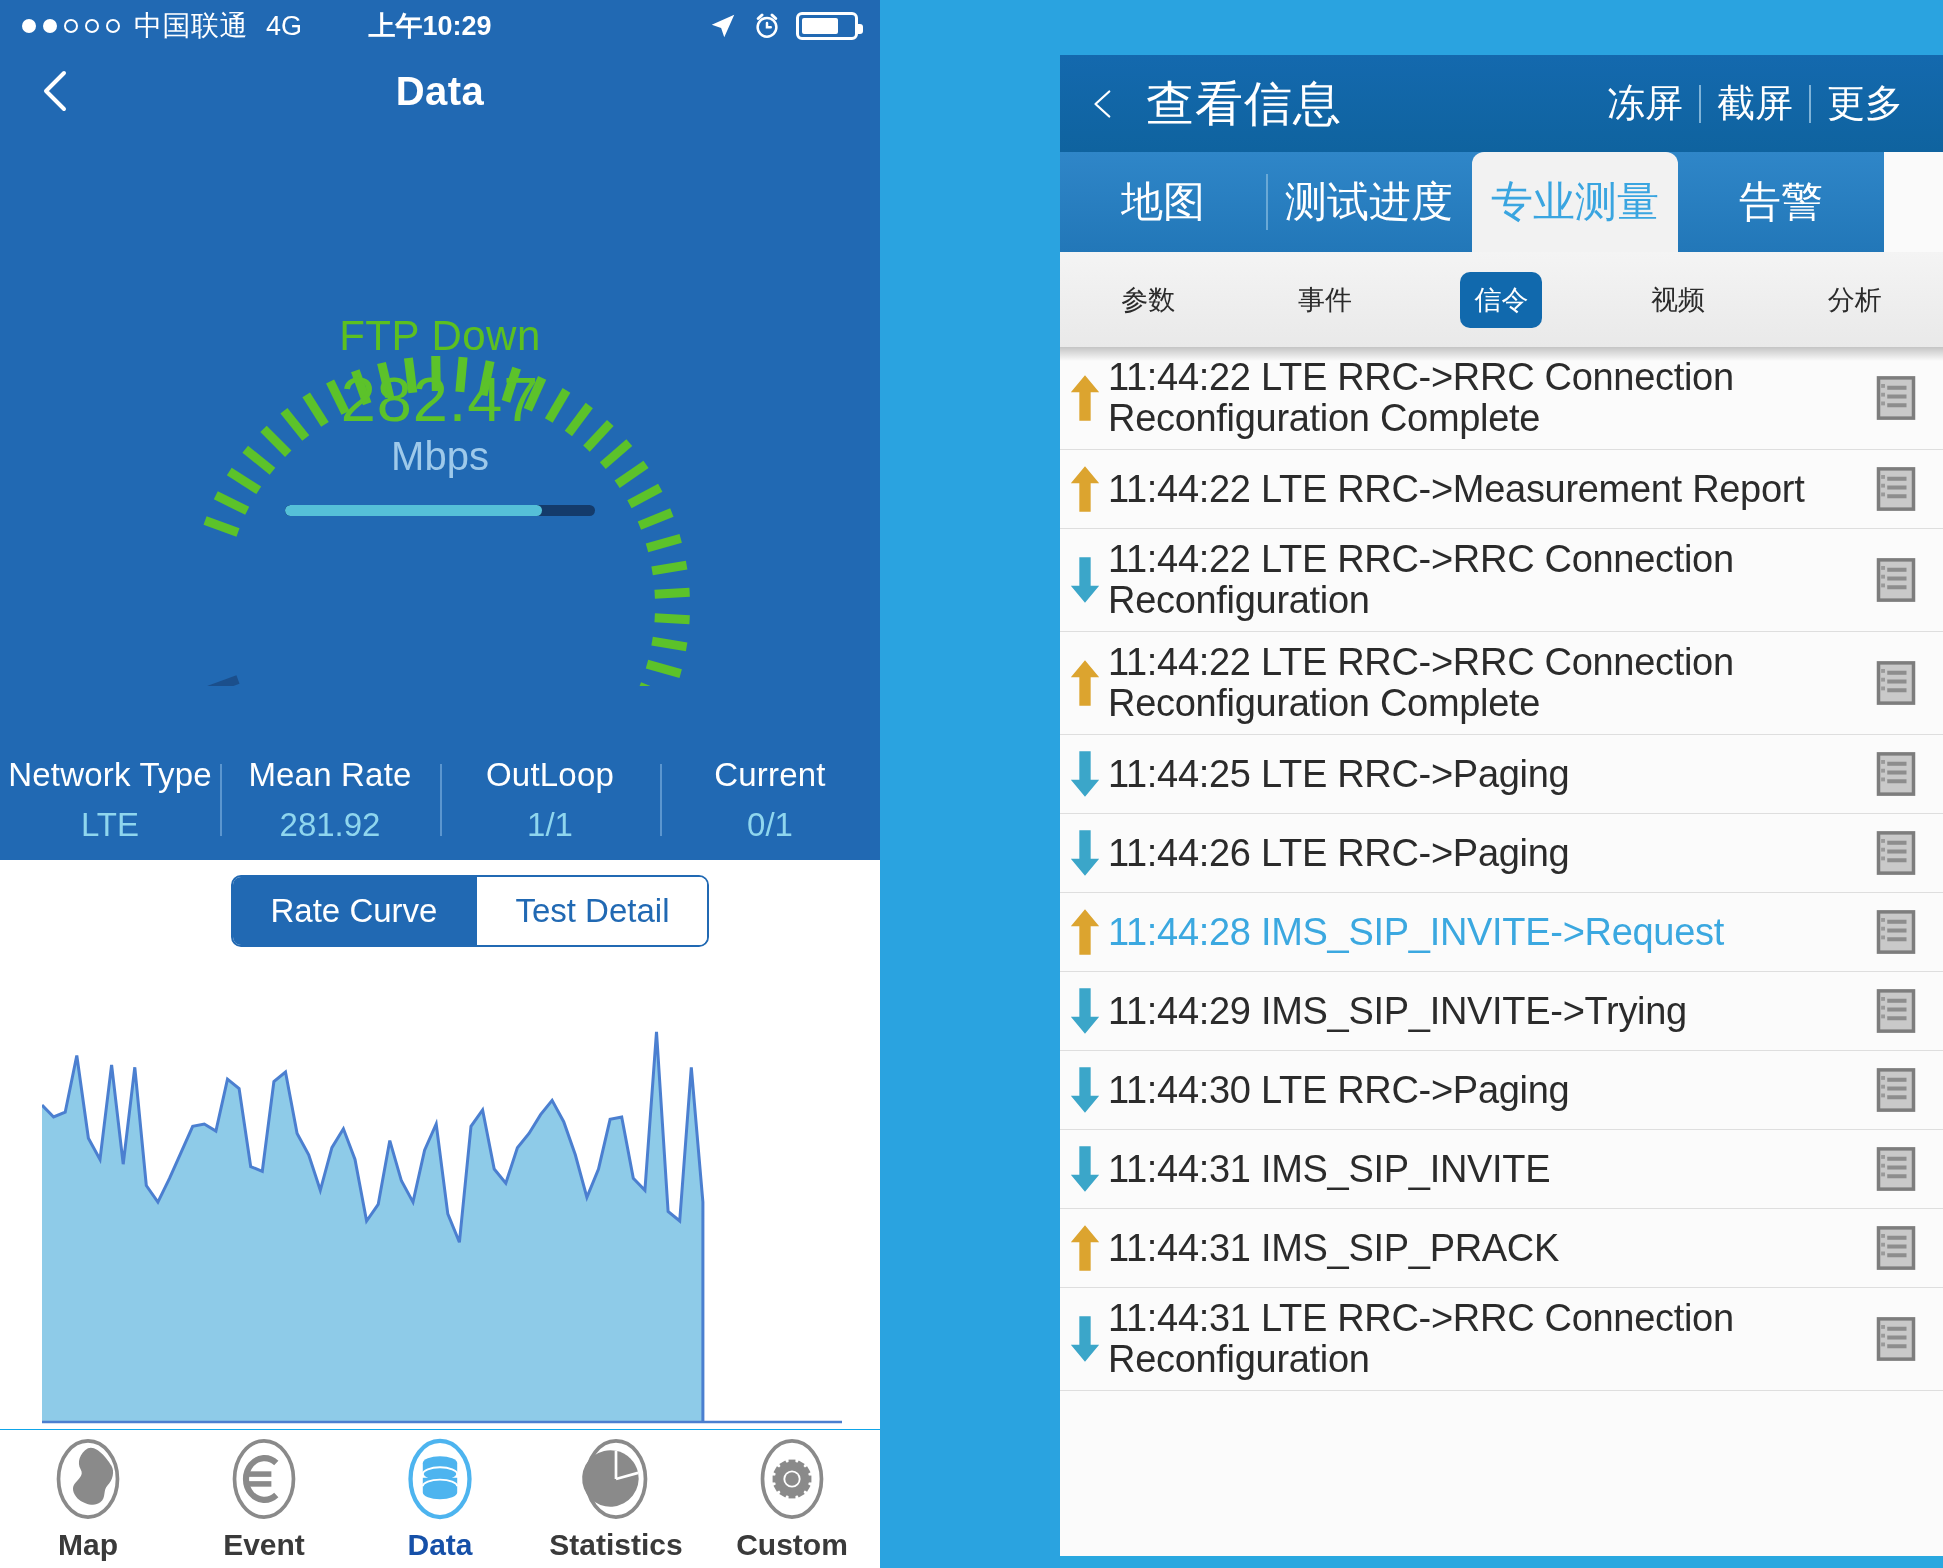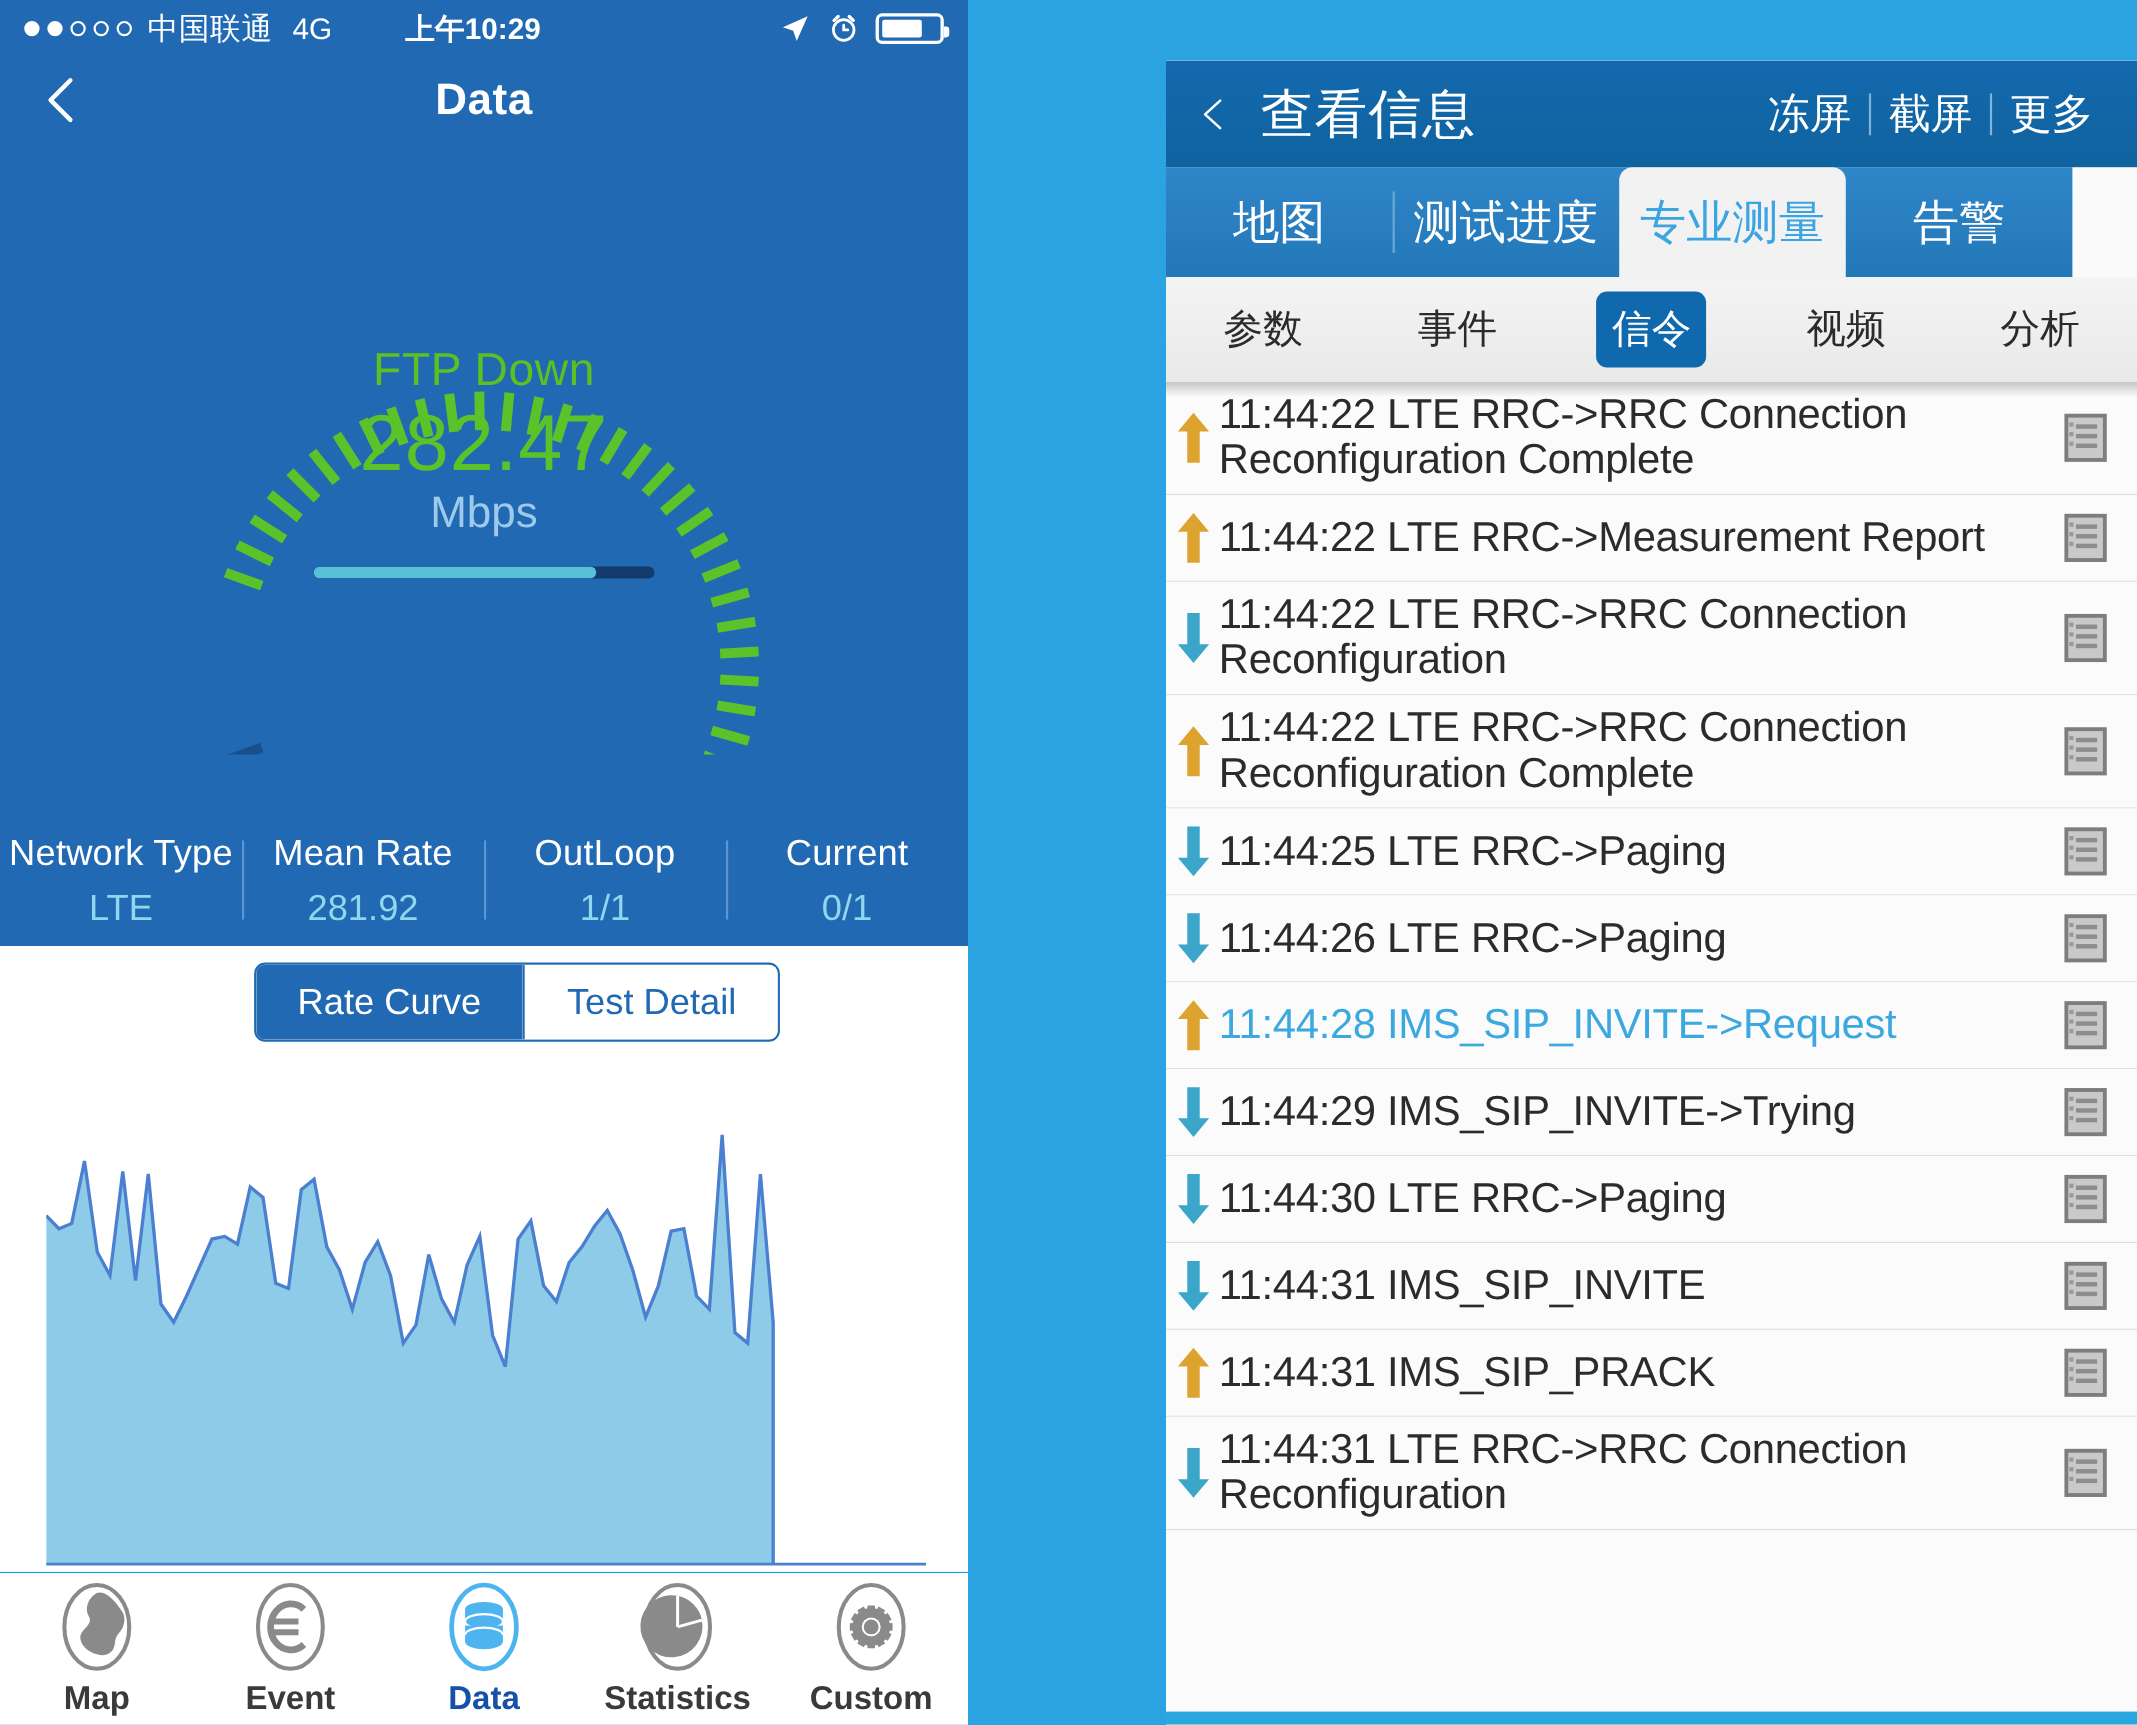--- a/index.html
+++ b/index.html
@@ -65,21 +65,21 @@
   }
 
   
   .gauge-wrap{
     position:absolute;left:0;top:186px;width:880px;height:500px;
   }
   .gauge-center{
     position:absolute;left:0;right:0;top:126px;text-align:center;
   }
   .gauge-label{color:#5cc020;font-size:42px;letter-spacing:.5px;}
-  .gauge-value{color:#5cc22a;font-size:72px;font-weight:400;line-height:1.05;margin-top:6px;letter-spacing:1px;}
+  .gauge-value{color:#5cc22a;font-size:63px;font-weight:400;line-height:1.05;margin-top:6px;letter-spacing:1px;}
   .gauge-unit{color:#9ec9ea;font-size:40px;margin-top:2px;}
   .gauge-bar{
     margin:26px auto 0;width:310px;height:11px;background:#143b6b;border-radius:6px;overflow:hidden;
   }
   .gauge-bar-fill{height:100%;background:#55c0d8;width:83%;border-radius:6px;}
 
   
   .stats{
     position:absolute;left:0;top:740px;width:880px;height:120px;
     display:flex;align-items:center;
@@ -162,21 +162,21 @@
   .t-tab.active + .t-tab:before{display:none;}
 
   
   .t-subtabs{
     position:absolute;left:0;top:197px;width:883px;height:95px;
     background:linear-gradient(#f4f4f4,#e9e9e9);
     display:flex;align-items:center;border-bottom:1px solid #cfcfcf;
   }
   .t-subtab{
     flex:1;display:flex;align-items:center;justify-content:center;
-    font-size:36px;color:#2b2b2b;cursor:pointer;height:100%;
+    font-size:27px;color:#2b2b2b;cursor:pointer;height:100%;
   }
   .t-subtab.active{color:#fff;}
   .t-subtab.active span{
     background:#1169ad;color:#fff;border-radius:10px;padding:10px 14px;
   }
 
   
   .t-list{
     position:absolute;left:0;top:292px;width:883px;height:1524px;
     overflow:hidden;background:#fbfbfb;

